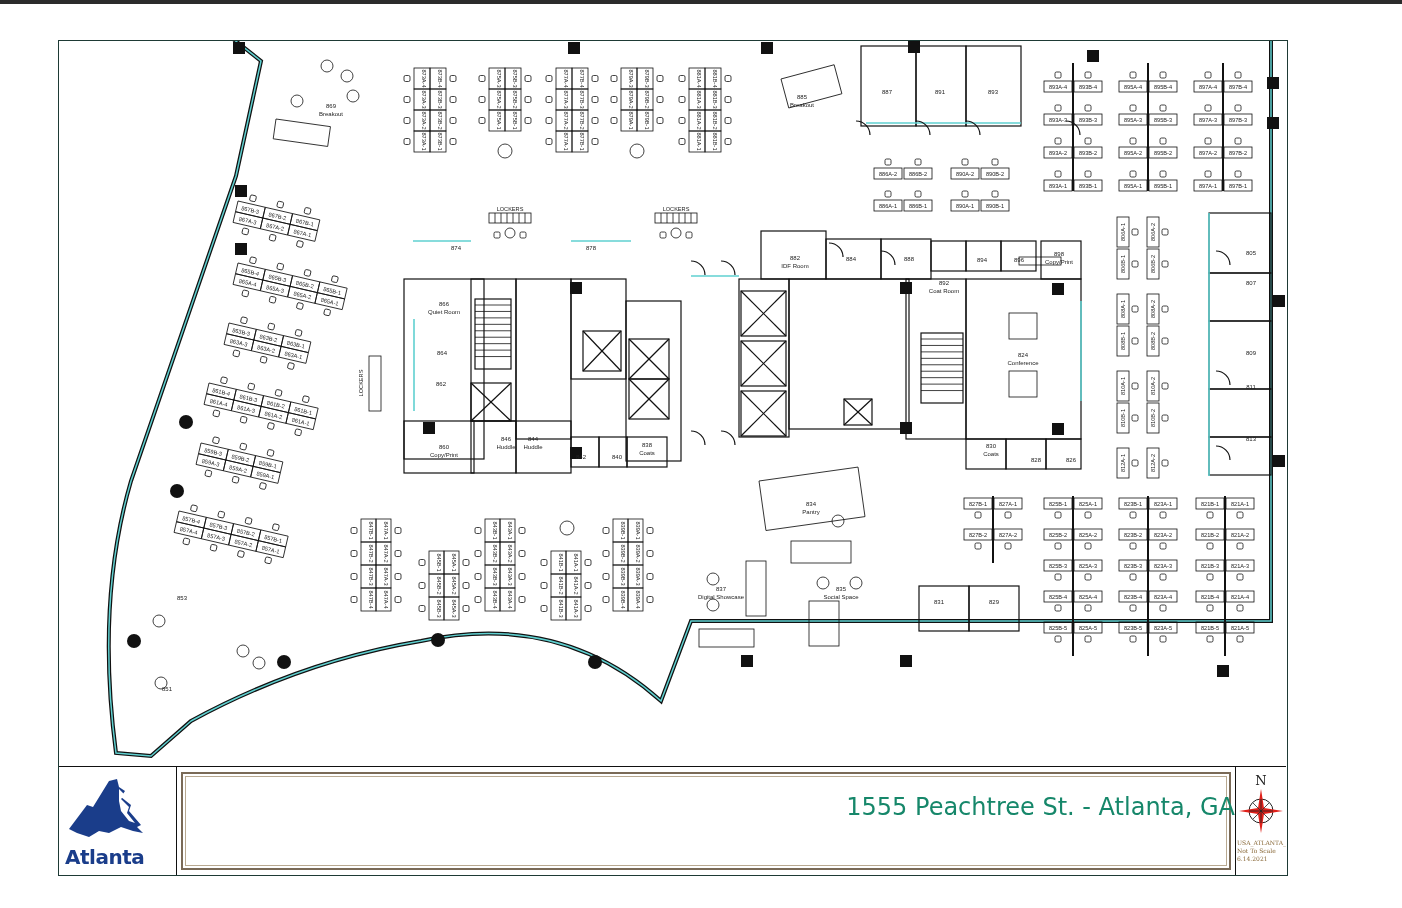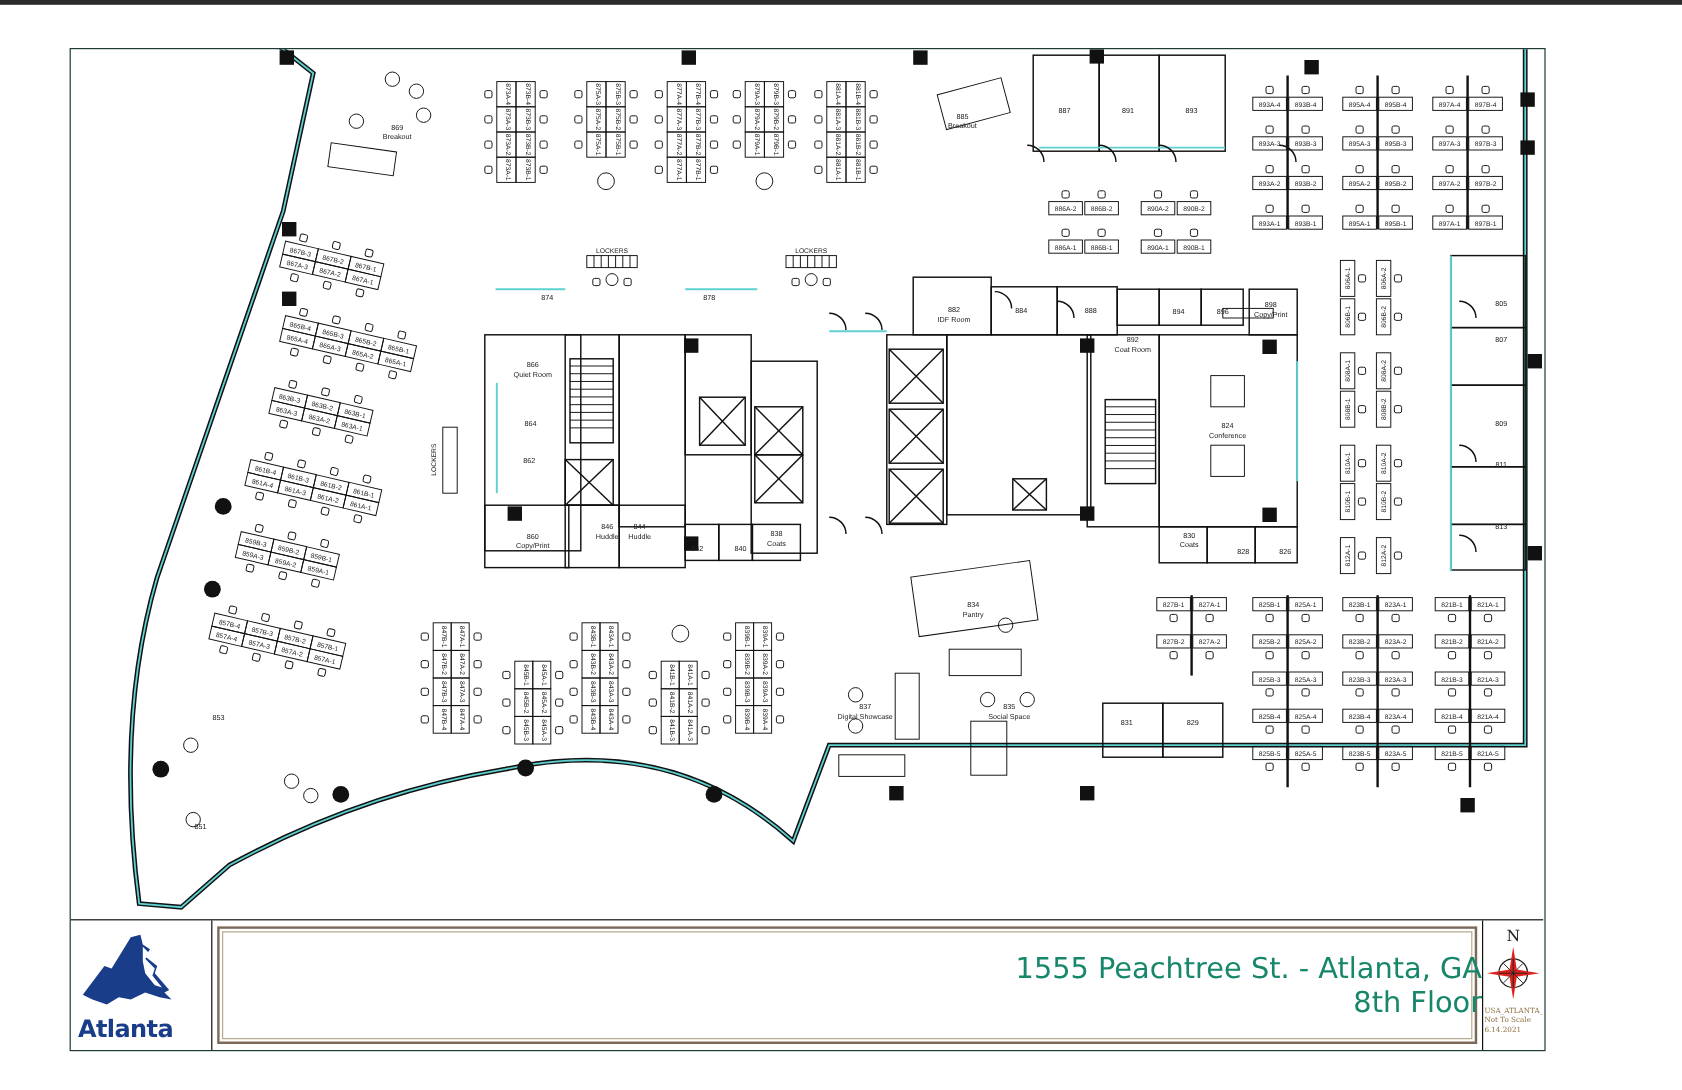--- a/index.html
+++ b/index.html
@@ -892,21 +892,20 @@
       <svg width="117" height="108" viewBox="0 0 117 108">
         <path d="M10,62 L28,38 L34,40 L50,14 L58,12 L60,20 L66,24 L62,30 L72,38 L70,44 L82,58 L78,60 L84,66 L74,64 L62,60 L50,66 L40,64 L30,70 L18,66 Z" fill="#1a3d8a"></path>
         <path d="M60,22 L66,28 L62,32 L70,40 L68,46 L76,56 L70,54 L62,44 L60,34 Z" fill="#fff"></path>
       </svg>
       <div class="logo-word">Atlanta</div>
     </div>
     <div class="title-cell">
       <div class="title-frame"></div>
       <div class="title-text">
         <div>1555 Peachtree St. - Atlanta, GA</div>
-        <div>8th Floor</div>
       </div>
     </div>
     <div class="north-cell">
       <div class="north-n">N</div>
       <svg style="position:absolute;left:3px;top:20px" width="44" height="48" viewBox="0 0 44 48">
         <circle cx="22" cy="24" r="12" fill="none" stroke="#222" stroke-width="1"></circle>
         <polygon points="22,2 25,21 22,24 19,21" fill="#e0201a"></polygon>
         <polygon points="22,46 25,27 22,24 19,27" fill="#e0201a"></polygon>
         <polygon points="0,24 19,21 22,24 19,27" fill="#e0201a"></polygon>
         <polygon points="44,24 25,21 22,24 25,27" fill="#e0201a"></polygon>

